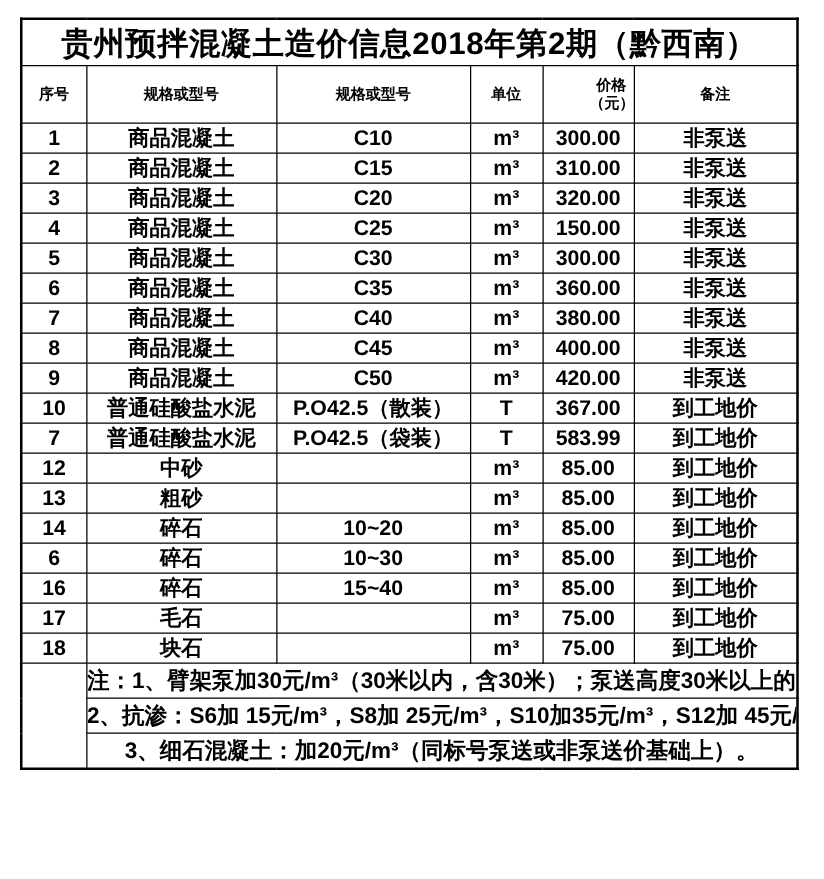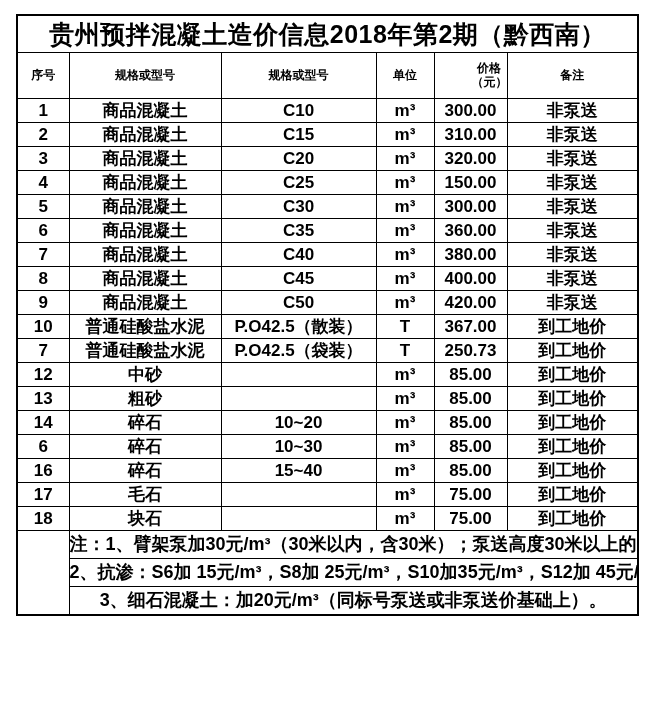--- a/index.html
+++ b/index.html
@@ -173,21 +173,21 @@
       <td>P.O42.5（散装）</td>
       <td>T</td>
       <td>367.00</td>
       <td>到工地价</td>
     </tr>
     <tr class="data-row">
       <td>7</td>
       <td>普通硅酸盐水泥</td>
       <td>P.O42.5（袋装）</td>
       <td>T</td>
-      <td>250.73</td>
+      <td>583.99</td>
       <td>到工地价</td>
     </tr>
     <tr class="data-row">
       <td>12</td>
       <td>中砂</td>
       <td></td>
       <td>m³</td>
       <td>85.00</td>
       <td>到工地价</td>
     </tr>

